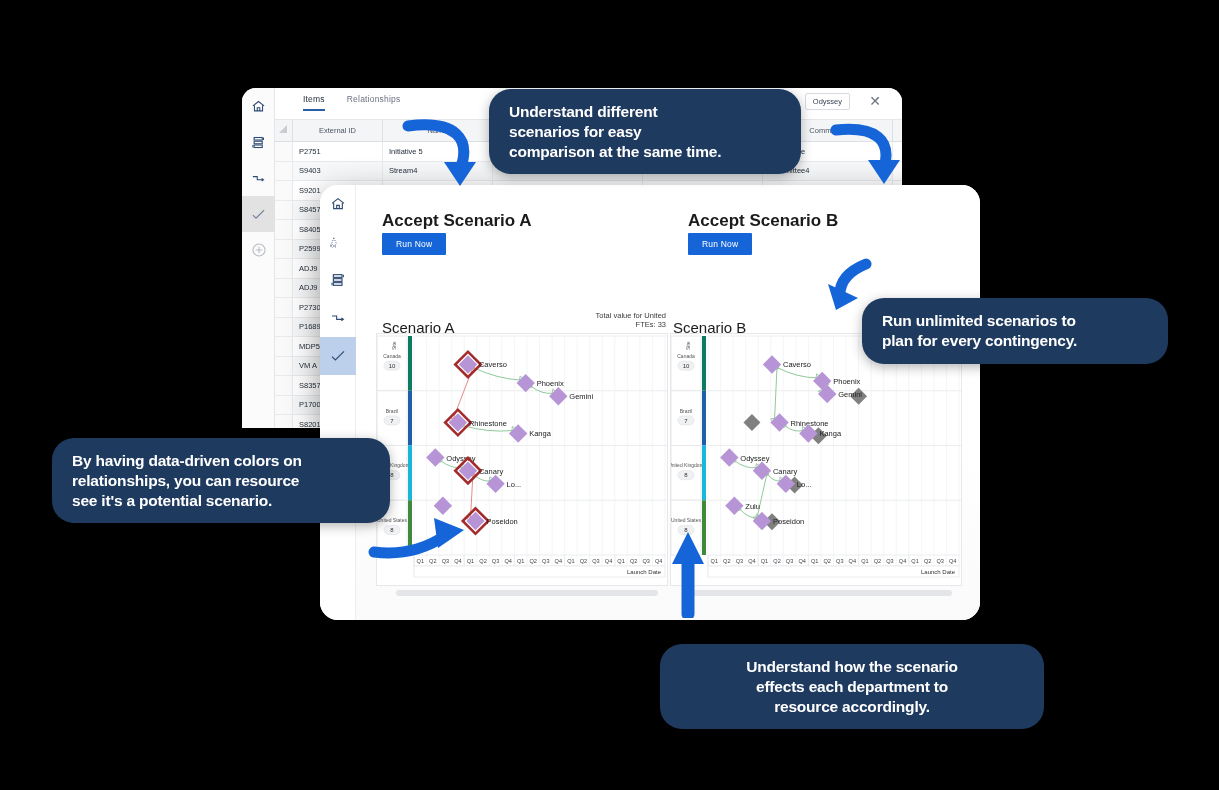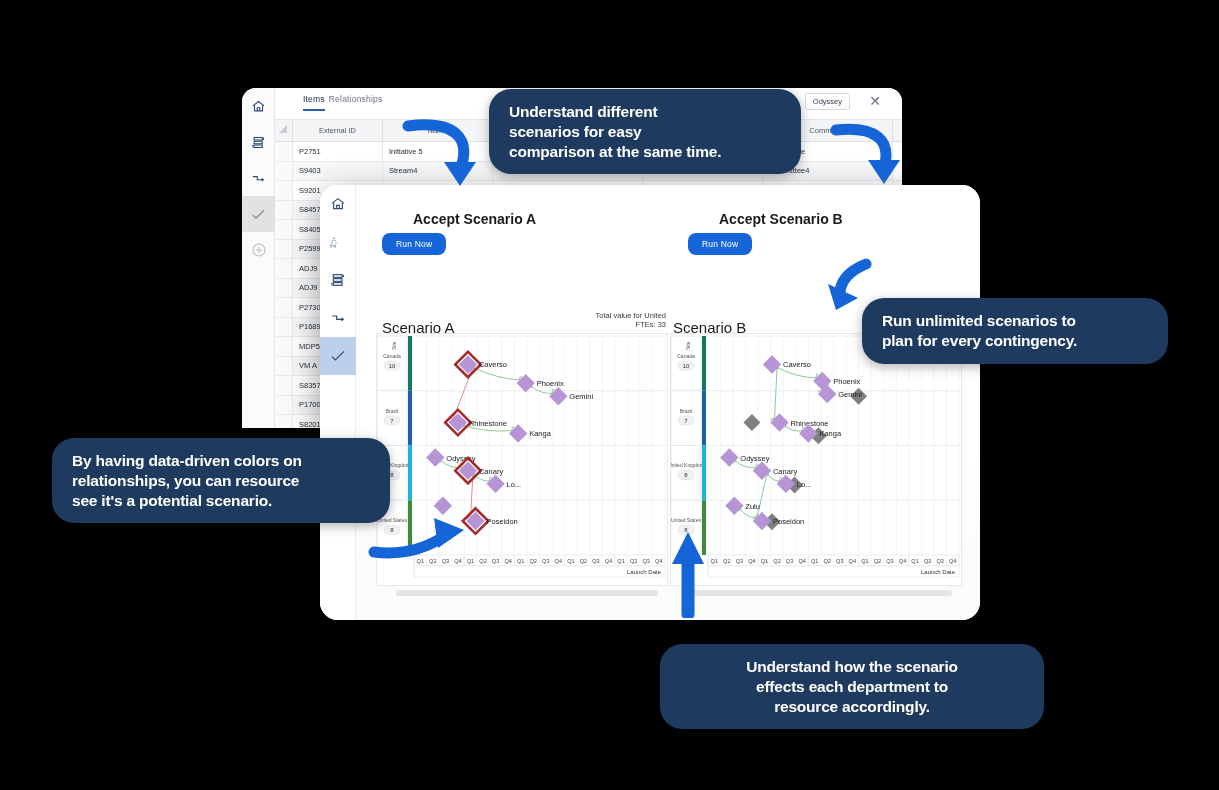--- a/index.html
+++ b/index.html
@@ -13,21 +13,21 @@
     box-shadow:0 6px 26px rgba(0,0,0,.45); }
   .bw-sidebar{ position:absolute; left:0; top:0; width:33px; height:100%;
     background:#fbfbfc; border-right:1px solid #e4e6ea; }
   .bw-ic{ width:33px; height:36px; display:flex; align-items:center; justify-content:center;
     color:#2d4a72; }
   .bw-ic.active{ background:#e2e2e2; }
   .bw-ic svg{ display:block; }
 
   .bw-top{ position:absolute; left:33px; top:0; right:0; height:32px; background:#fff;
     border-bottom:1px solid #e4e6ea; }
-  .bw-tabs{ position:absolute; left:28px; top:6px; display:flex; gap:4px; }
+  .bw-tabs{ position:absolute; left:28px; top:6px; display:flex; gap:22px; }
   .bw-tab{ font-size:8.5px; color:#6b7280; padding-bottom:5px; letter-spacing:.2px; }
   .bw-tab.sel{ color:#1f2937; border-bottom:2px solid #2b5ea8; }
   .bw-dl{ position:absolute; right:52px; top:5px; font-size:7.5px; color:#374151;
     border:1px solid #d7dae0; border-radius:2px; padding:3px 7px; background:#fff;}
   .bw-x{ position:absolute; right:18px; top:4px; width:18px; height:18px; color:#6b7280;
     display:flex; align-items:center; justify-content:center; font-size:14px; font-weight:300;}
 
   .bw-grid{ position:absolute; left:33px; top:32px; right:0; bottom:0; background:#fff; }
   .bw-hrow{ display:flex; height:22px; background:#f4f5f7; border-bottom:1px solid #dcdfe4; }
   .bw-corner{ width:18px; border-right:1px solid #dcdfe4; position:relative;}
@@ -47,23 +47,23 @@
     background:#fff; border-radius:18px; overflow:hidden;
     box-shadow:0 10px 34px rgba(0,0,0,.4); }
   .fw-sidebar{ position:absolute; left:0; top:0; width:36px; height:100%;
     background:#fff; border-right:1px solid #eceef1; }
   .fw-ic{ width:36px; height:38px; display:flex; align-items:center; justify-content:center;
     color:#2d4a72; }
   .fw-ic.active{ background:#bcd0ec; }
   .fw-body{ position:absolute; left:36px; top:0; right:0; bottom:0;
     background:linear-gradient(180deg,#ffffff 0%,#ffffff 62%,#fafafa 100%); }
 
-  .accept-h{ position:absolute; font-size:14px; font-weight:bold; color:#1b1b1b;margin-left:31px; }
+  .accept-h{ position:absolute; font-size:17px; font-weight:bold; color:#1b1b1b; }
   .runbtn{ position:absolute; background:#1565d8; color:#fff; font-size:8.5px;
-    border-radius:8px; padding:6px 14px; border:none; letter-spacing:.2px;}
+    border-radius:1px; padding:6px 14px; border:none; letter-spacing:.2px;}
   .scen-title{ position:absolute; font-size:15px; color:#1b1b1b; }
   .totfte{ position:absolute; font-size:7.5px; color:#3a3a3a; text-align:right; line-height:1.2;}
 
   .chart{ position:absolute; background:#fff; border:1px solid #e6e8eb;text-align:center; }
   .chart svg{ display:block; }
   .scrollbar{ position:absolute; height:6px; background:#e3e5e8; border-radius:3px; }
 
   
   .callout{ position:absolute; background:#1f3a5f; color:#fff; border-radius:22px;
     padding:13px 20px; font-size:15.5px; font-weight:bold; line-height:1.28;

